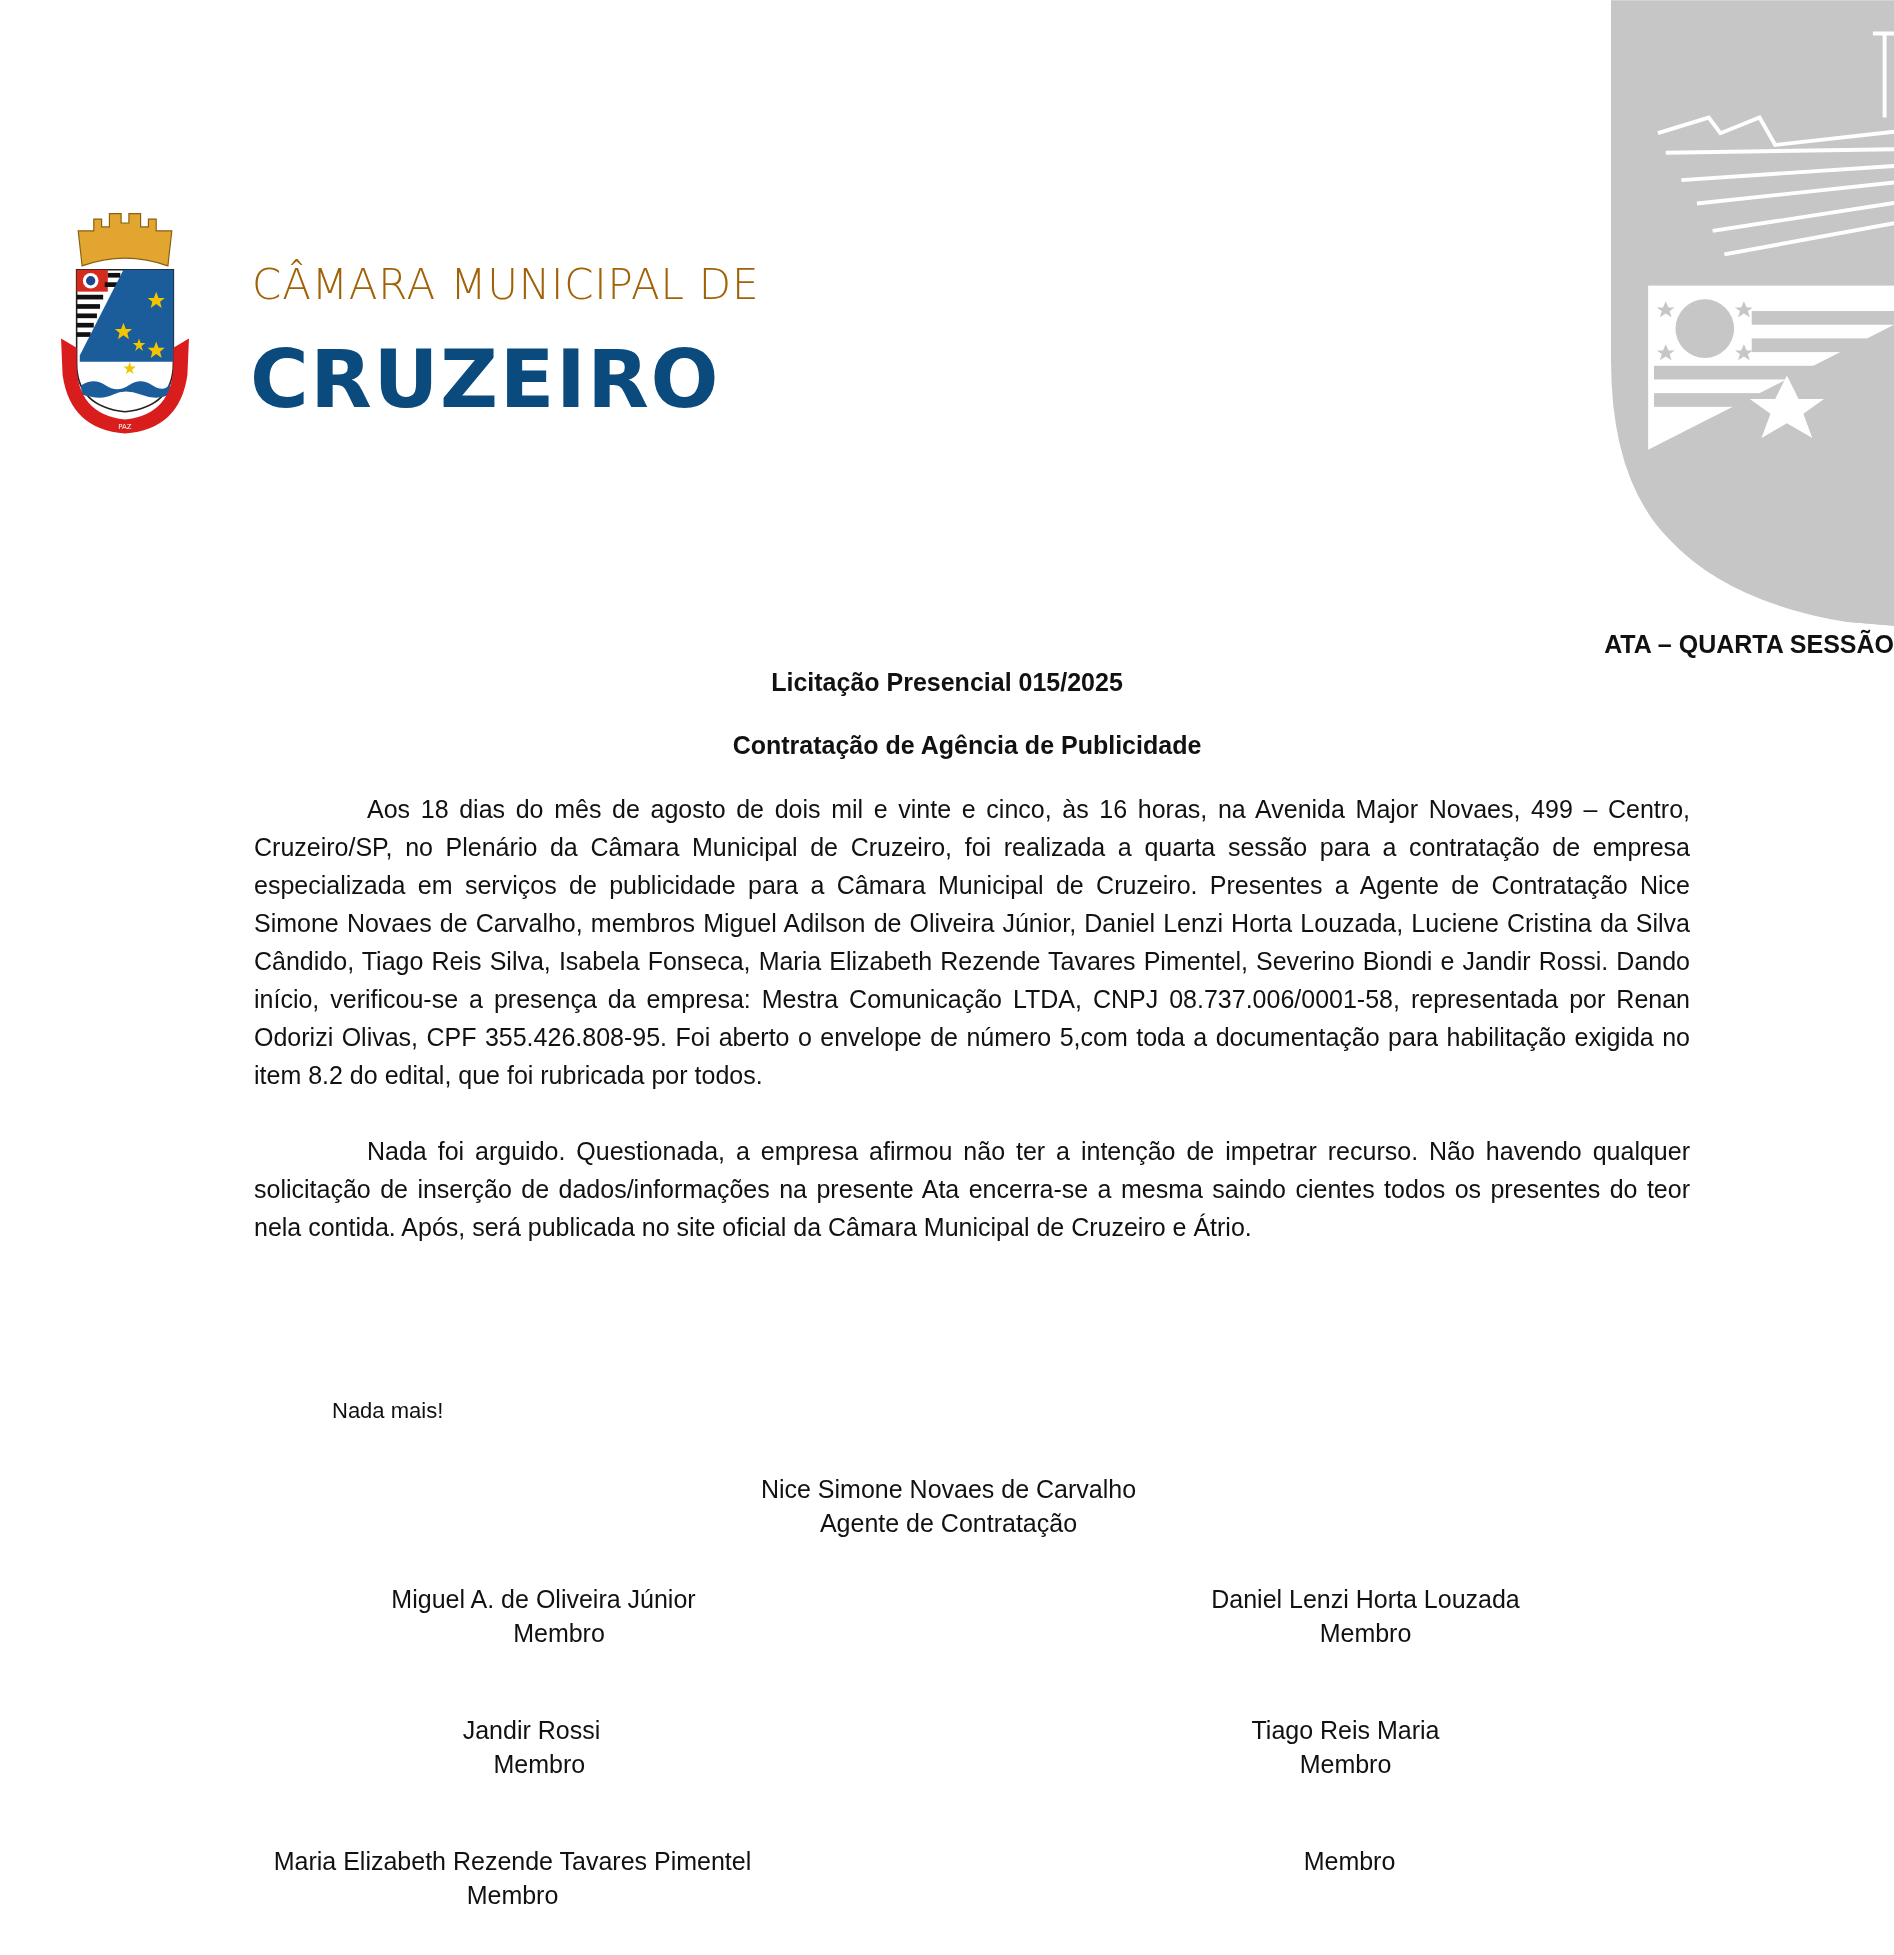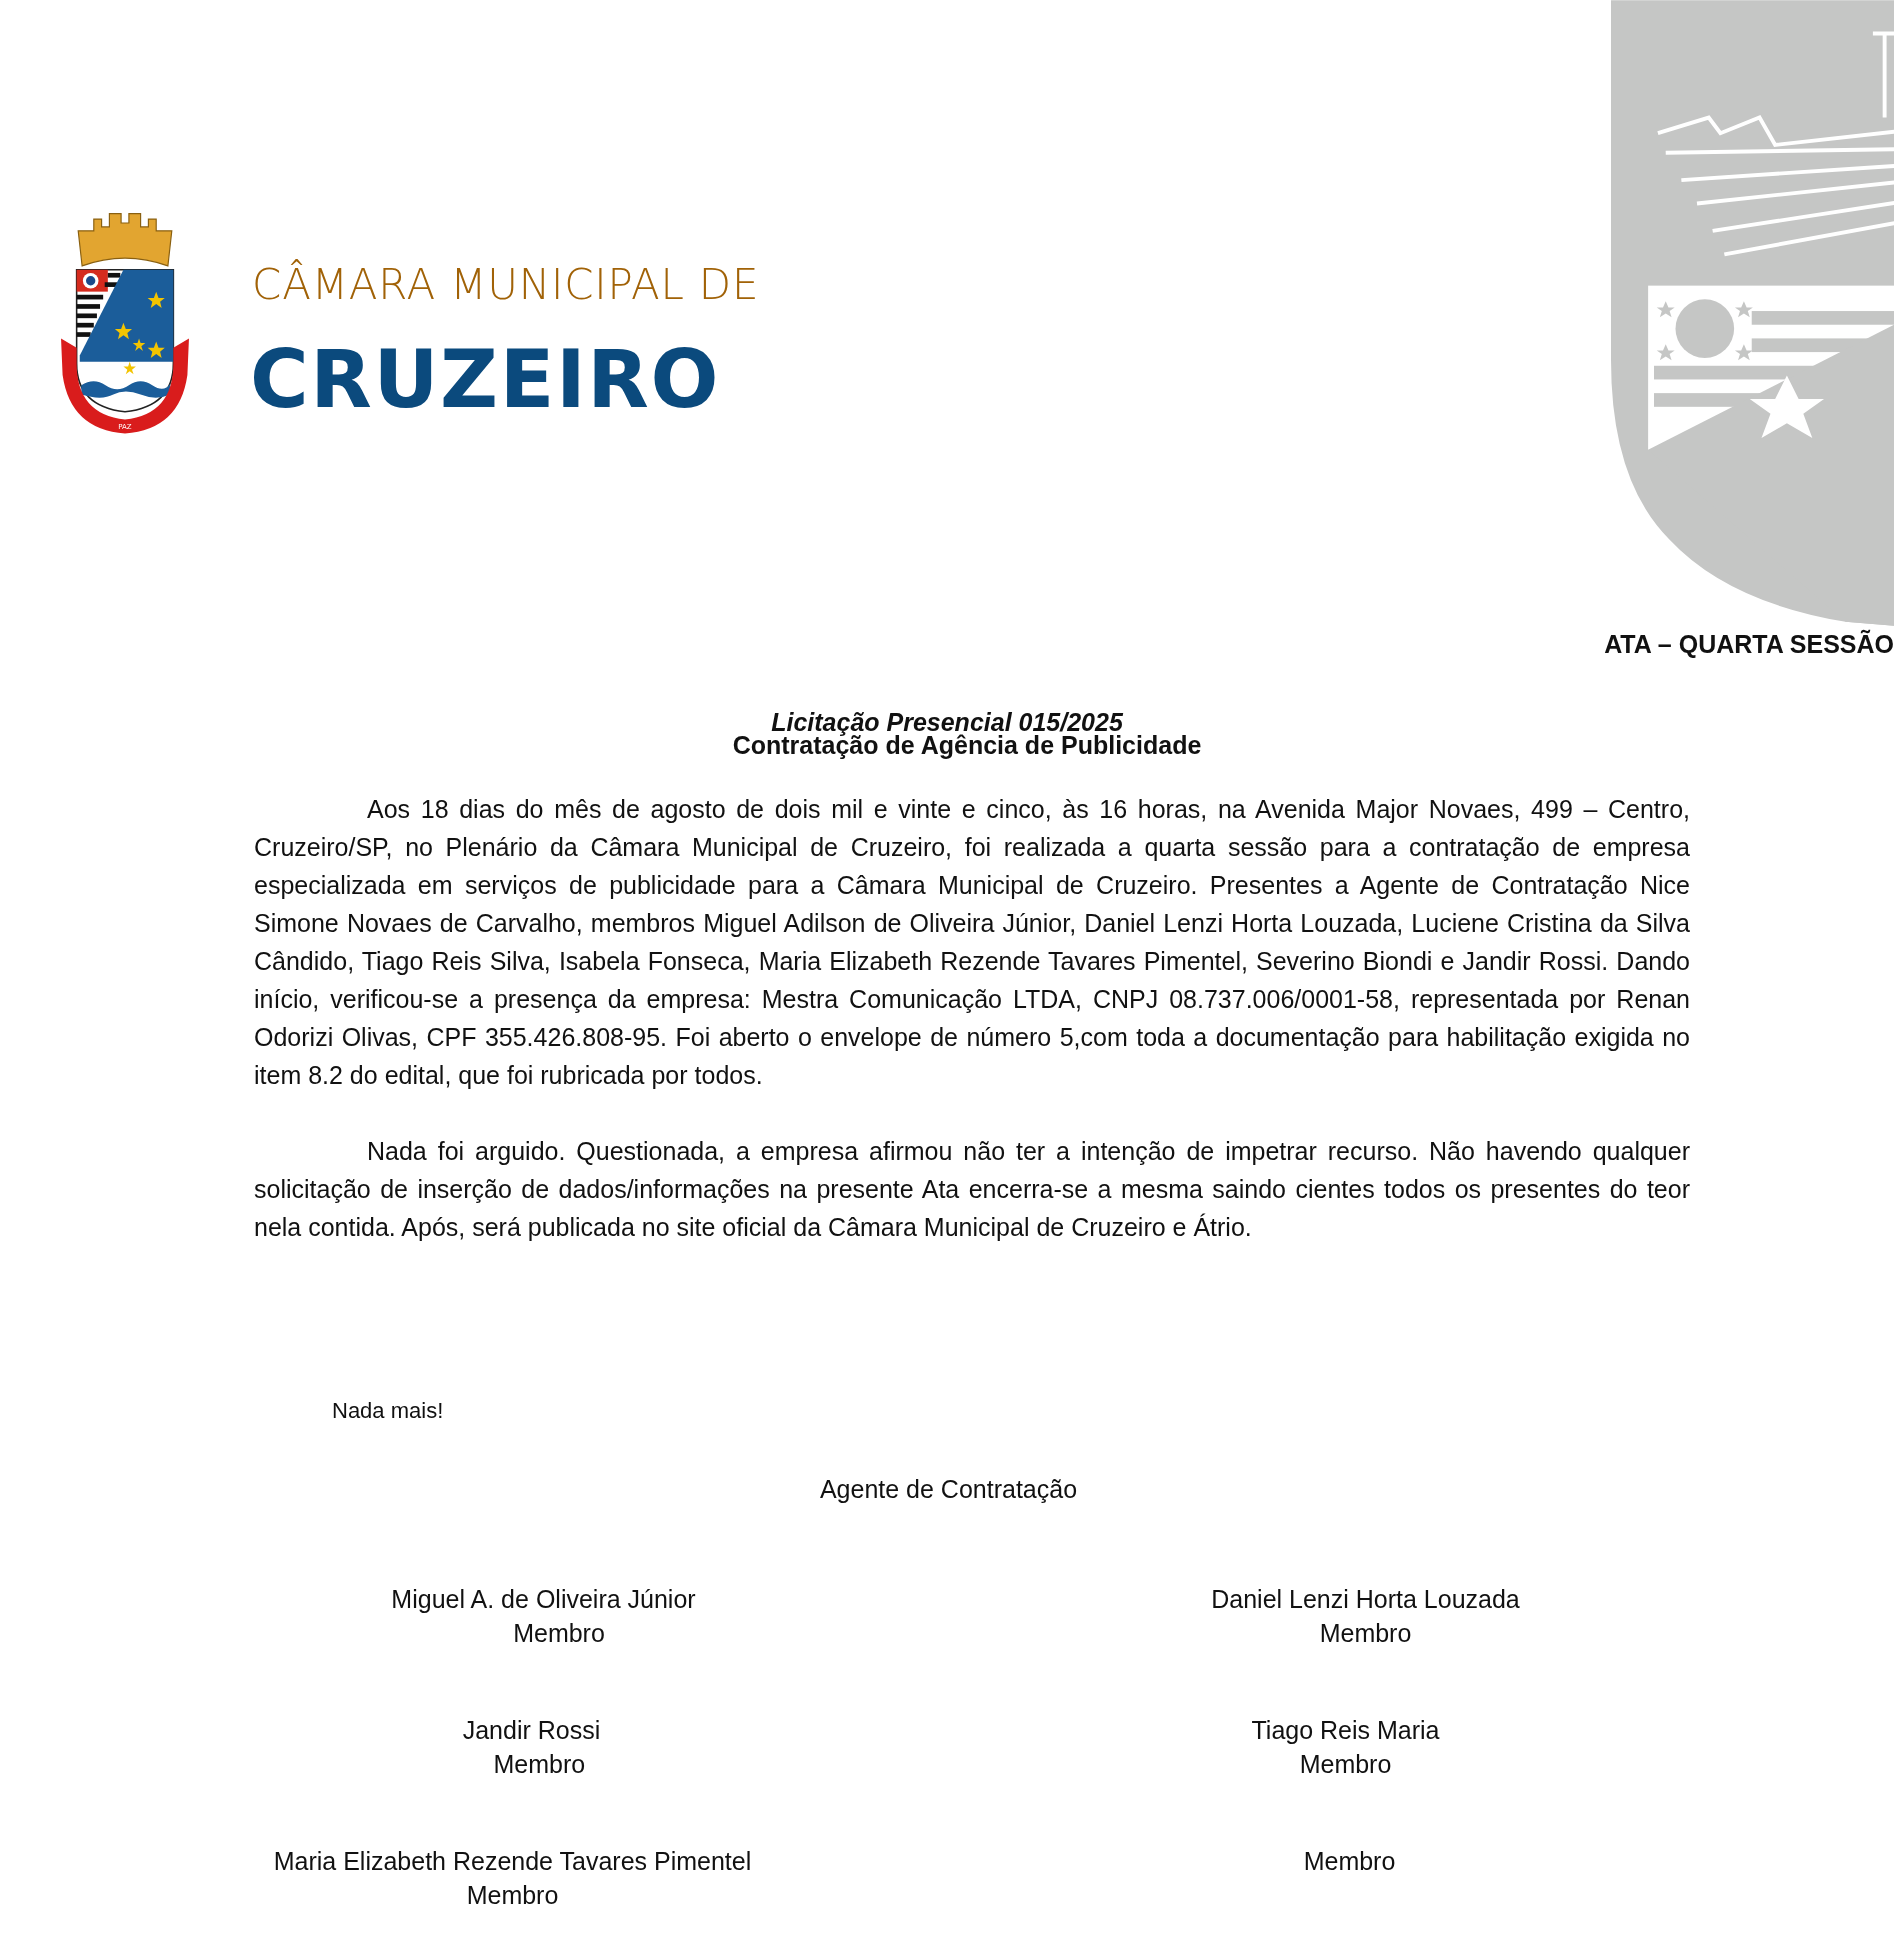--- a/index.html
+++ b/index.html
@@ -13,21 +13,21 @@
                  font-family: "DejaVu Sans", sans-serif; font-weight: 300; }
   .brand-line2 { left: 250px; top: 301px; font-size: 80px; color: #0b4a7d; font-weight: 900;
                  font-family: "DejaVu Sans", sans-serif; letter-spacing: 1.6px; margin-top: 32px; }
 
   
   .shield { left: 1611px; top: 0; width: 283px; height: 626px; }
 
   
   .title { left: 0; width: 1894px; text-align: center; font-weight: bold; font-size: 25px; }
   .t1 { top: 630px; text-align: right; }
-  .t2 { top: 708px; font-style: italic; }
+  .t2 { top: 668px; }
   .t3 { top: 731px; margin-left: 20px; }
 
   
   .para { left: 240px; width: 1436px; font-size: 25px; line-height: 38px; text-align: justify; margin-left: 14px; }
   .p1 { top: 790px; }
   .p2 { top: 1132px; }
   .indent { display: inline-block; width: 113px; }
 
   .nada { left: 332px; top: 1398px; font-size: 22px; }
 
@@ -105,20 +105,21 @@
 <div class="abs title t1">ATA – QUARTA SESSÃO</div>
 <div class="abs title t2">Licitação Presencial 015/2025</div>
 <div class="abs title t3">Contratação de Agência de Publicidade</div>
 
 <div class="abs para p1"><span class="indent"></span><span>Aos 18 dias do mês de agosto de dois mil e vinte e cinco, às 16 horas, na Avenida Major Novaes, 499 – Centro, Cruzeiro/SP, no Plenário da Câmara Municipal de Cruzeiro, foi realizada a quarta sessão para a contratação de empresa especializada em serviços de publicidade para a Câmara Municipal de Cruzeiro. Presentes a Agente de Contratação Nice Simone Novaes de Carvalho, membros Miguel Adilson de Oliveira Júnior, Daniel Lenzi Horta Louzada, Luciene Cristina da Silva Cândido, Tiago Reis Silva, Isabela Fonseca, Maria Elizabeth Rezende Tavares Pimentel, Severino Biondi e Jandir Rossi. Dando início, verificou-se a presença da empresa: Mestra Comunicação LTDA, CNPJ 08.737.006/0001-58, representada por Renan Odorizi Olivas, CPF 355.426.808-95.  Foi aberto o envelope de número 5,com toda a documentação para habilitação exigida no item 8.2 do edital,  que foi rubricada por todos.</span></div>
 <div class="abs para p2"><span class="indent"></span><span>Nada foi arguido. Questionada, a empresa afirmou não ter a intenção de impetrar recurso. Não havendo qualquer solicitação de inserção de dados/informações na presente Ata encerra-se a mesma saindo cientes todos os presentes do teor nela contida. Após, será publicada no site oficial da Câmara Municipal de Cruzeiro e Átrio.</span></div>
 
 <div class="abs nada">Nada mais!</div>
 
 <div class="sig" style="left:626px; top:1472px; width:645px;">
+  <span>Nice Simone Novaes de Carvalho</span>
     <span>Agente de Contratação</span>
 </div>
 
 <div class="sig" style="left:250px; top:1582px; width:587px;">
   <span>Miguel A. de Oliveira Júnior</span>
     <span style="padding-left:31px">Membro</span>
 </div>
 <div class="sig" style="left:1072px; top:1582px; width:587px;">
   <span>Daniel Lenzi Horta Louzada</span>
     <span>Membro</span>

